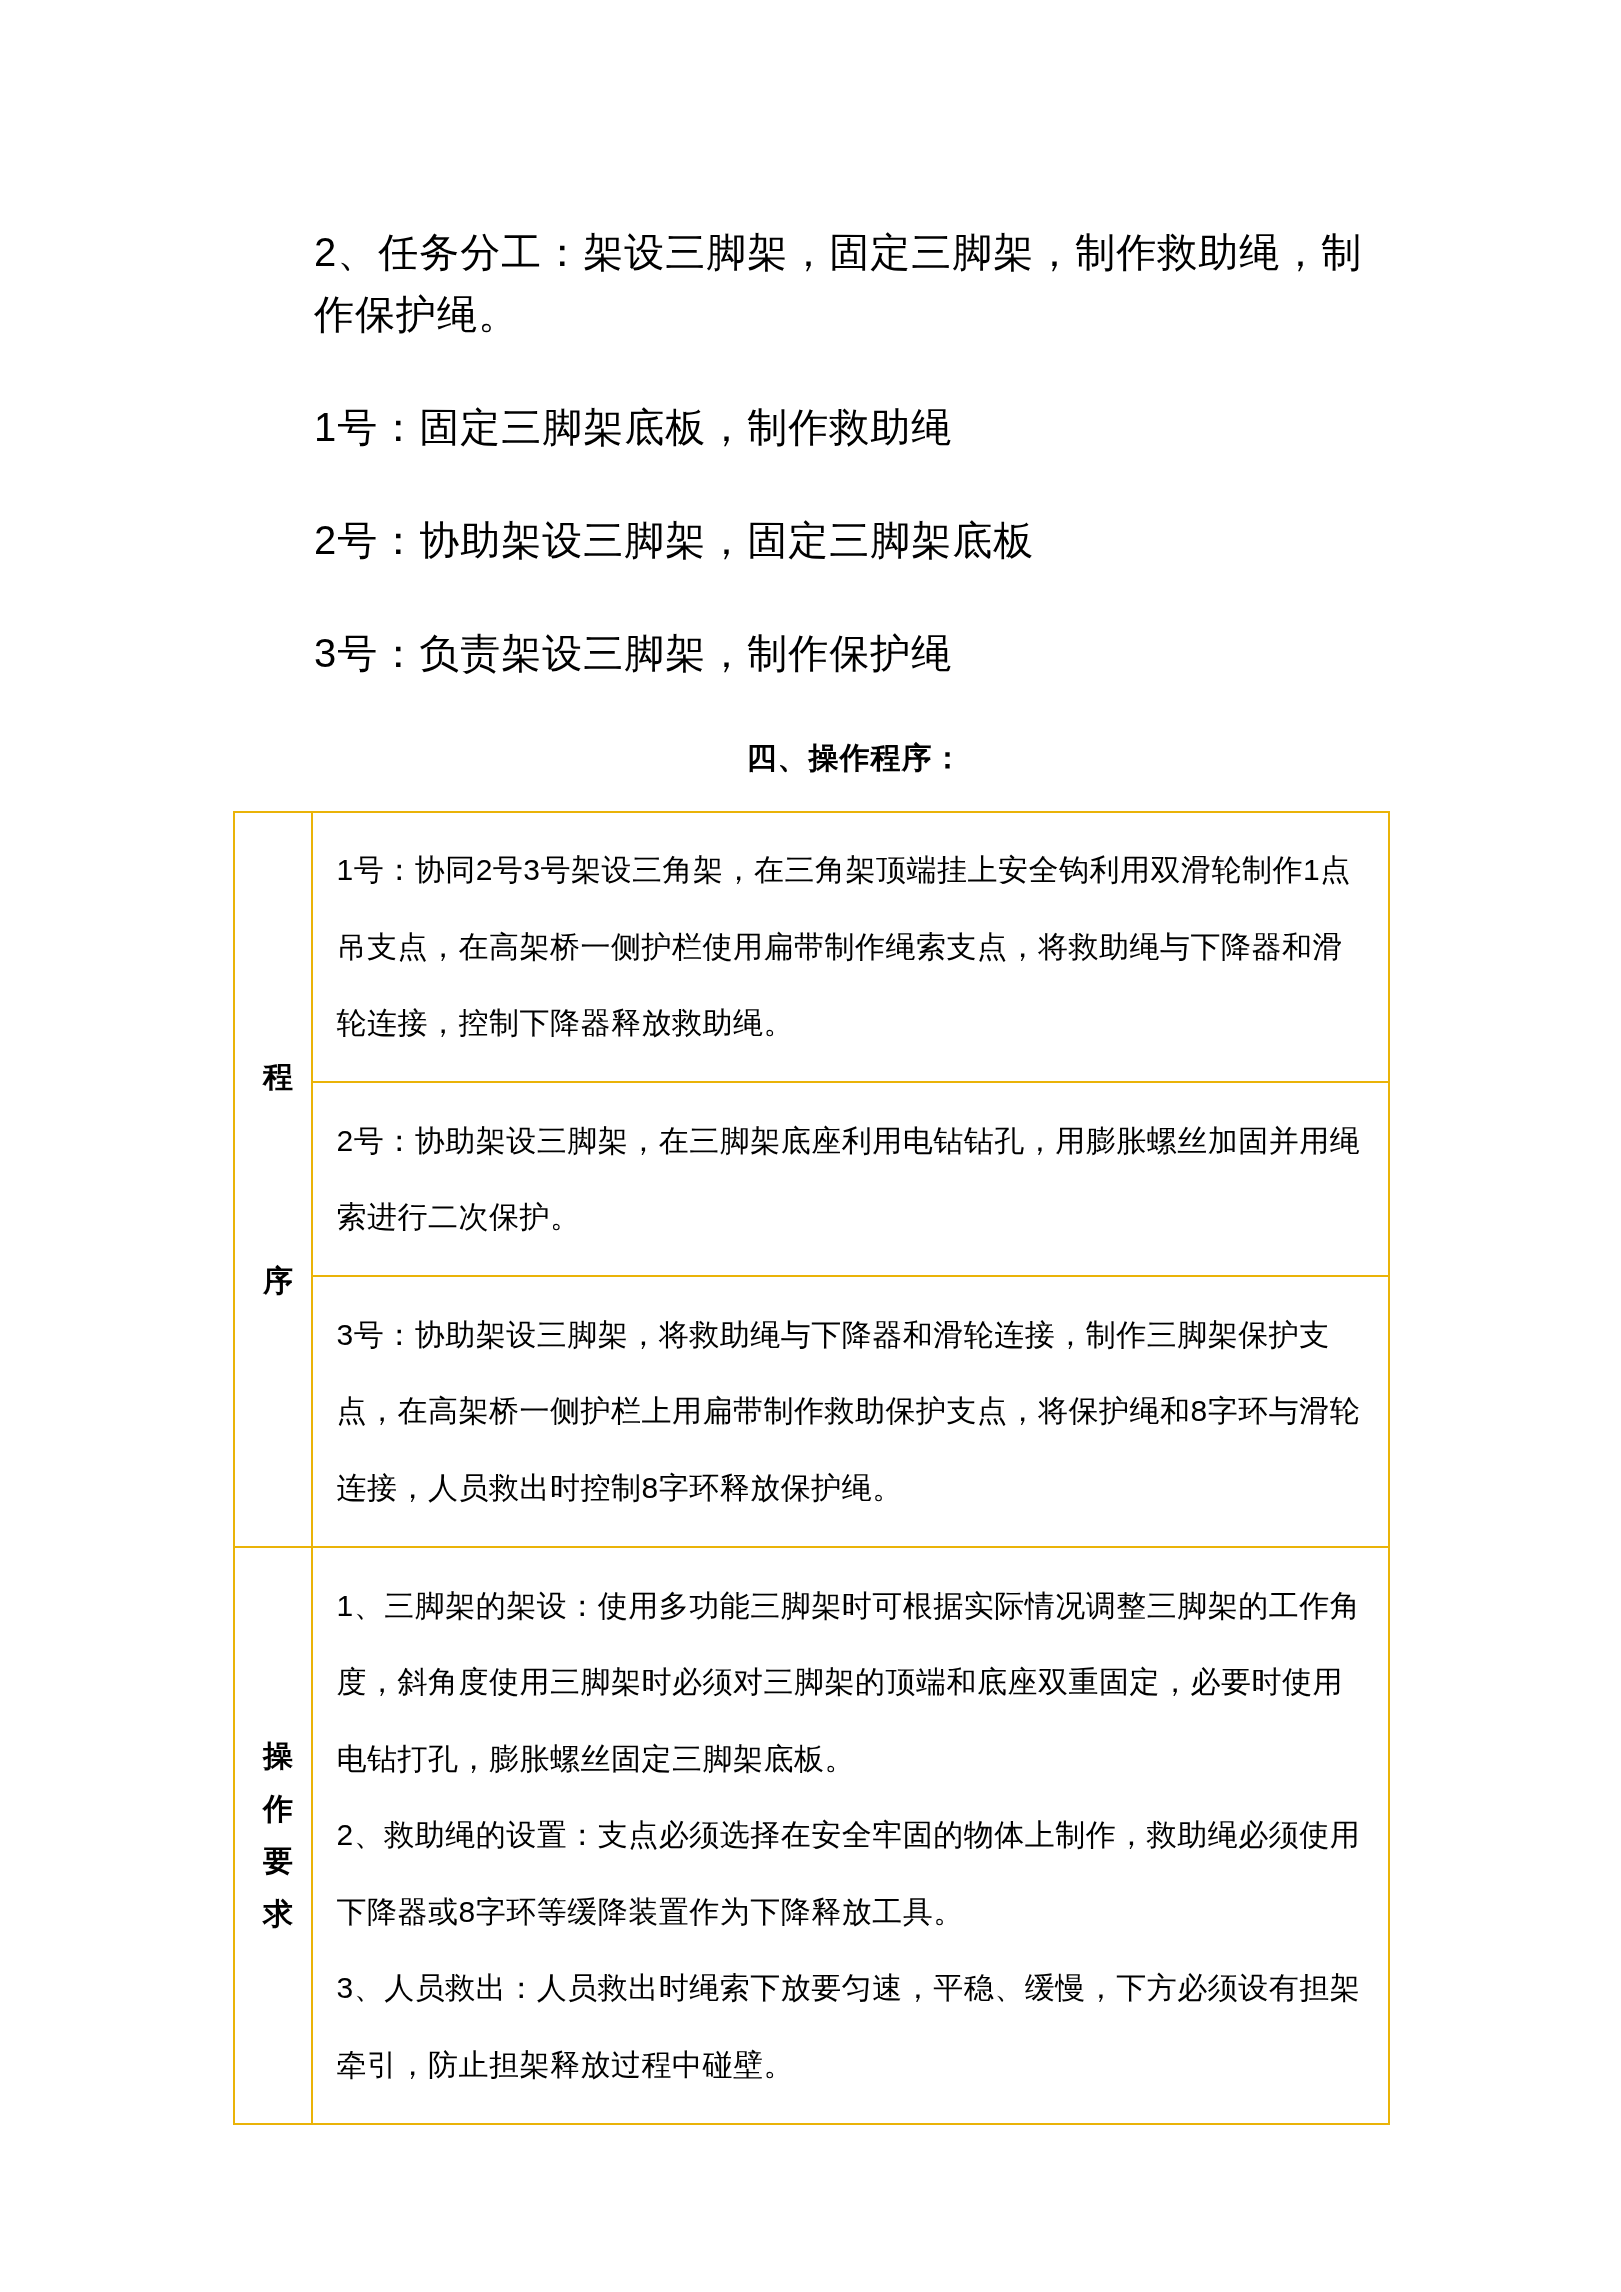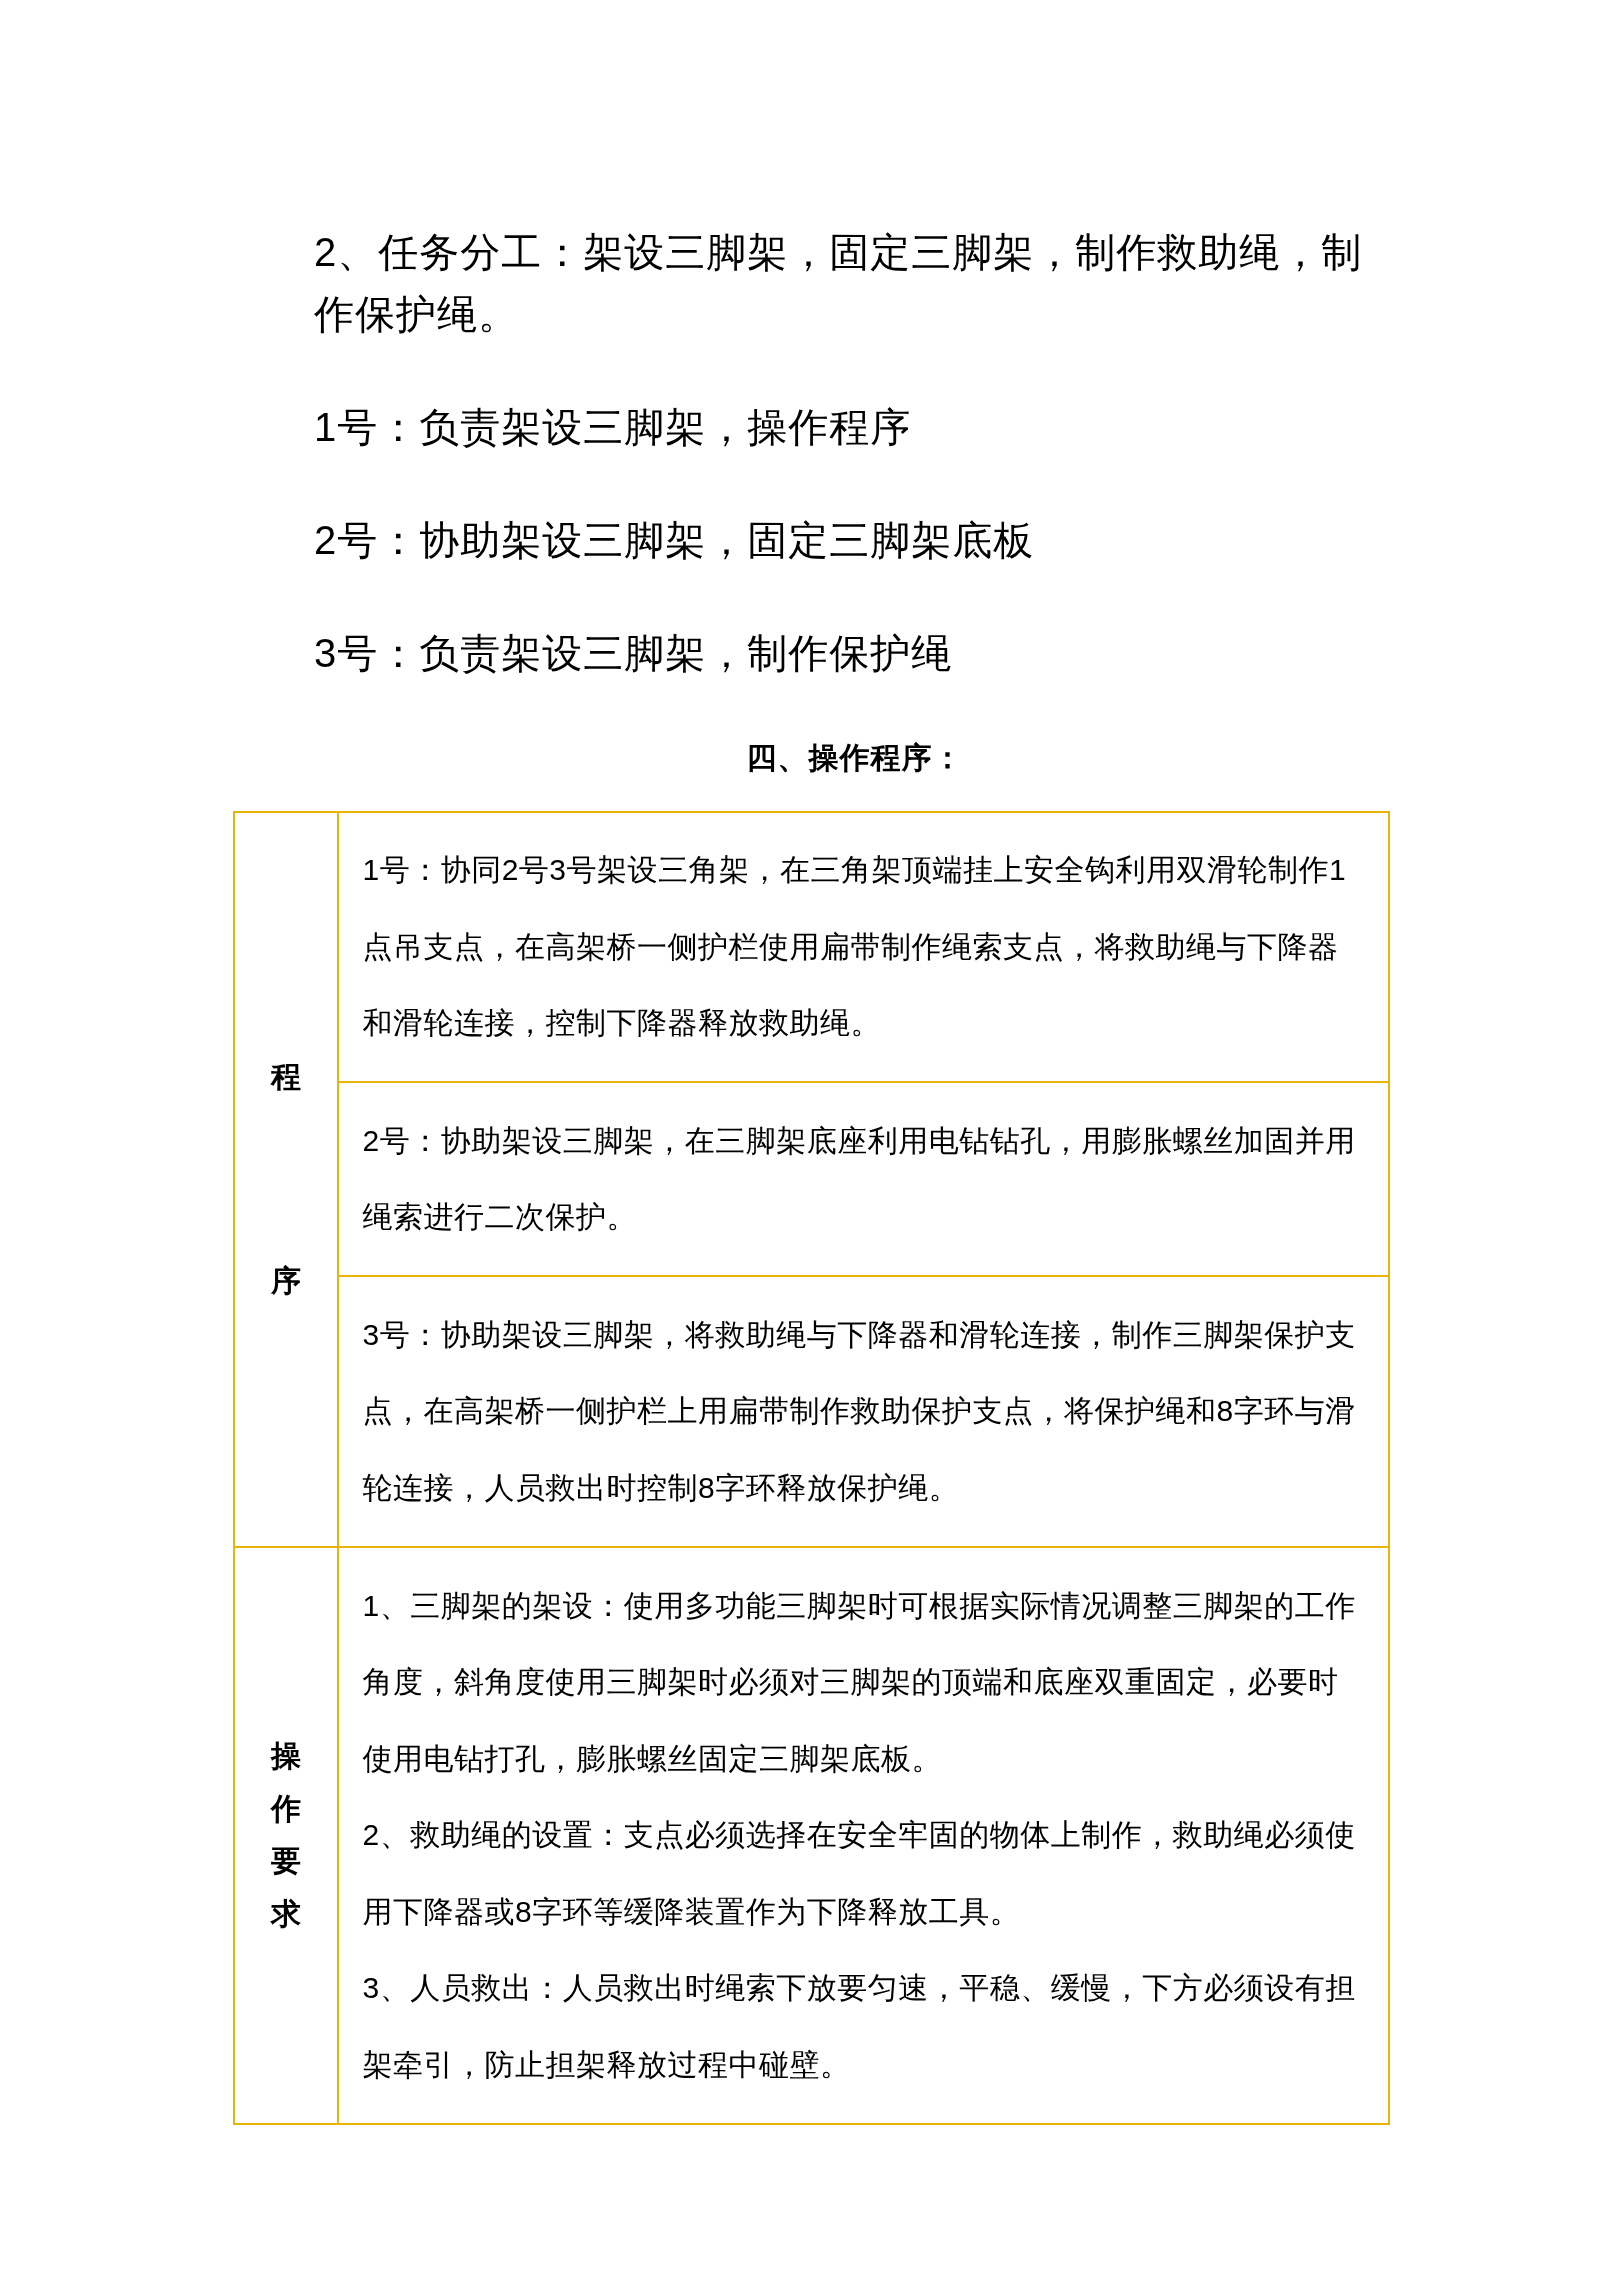--- a/index.html
+++ b/index.html
@@ -55,21 +55,21 @@
     width: 1157px;
     table-layout: fixed;
   }
 
   .proc-table td {
     border: 2px solid #eab308;
     vertical-align: middle;
   }
 
   .label-cell {
-    width: 104px;
+    width: 78px;
     font-weight: bold;
     font-size: 30px;
     text-align: center;
     word-break: break-all;
     padding: 0 28px;          
     color: #000000;
   }
 
   .label-chengxu {
     line-height: 6.8em;       
@@ -94,21 +94,21 @@
     margin: 0;
   }
 </style>
 </head>
 <body>
 
 <div class="page">
 
   <div class="para-block">
     <p class="para">2、任务分工：架设三脚架，固定三脚架，制作救助绳，制作保护绳。</p>
-    <p class="para">1号：负责架设三脚架，操作程序</p>
+    <p class="para">1号：固定三脚架底板，制作救助绳</p>
     <p class="para">2号：协助架设三脚架，固定三脚架底板</p>
     <p class="para">3号：负责架设三脚架，制作保护绳</p>
     <p class="heading">四、操作程序：</p>
   </div>
 
   <table class="proc-table">
     <tbody>
         <tr>
       <td class="label-cell label-chengxu" rowspan="3">程序</td>
       <td class="body-cell">1号：协同2号3号架设三角架，在三角架顶端挂上安全钩利用双滑轮制作1点吊支点，在高架桥一侧护栏使用扁带制作绳索支点，将救助绳与下降器和滑轮连接，控制下降器释放救助绳。</td>

